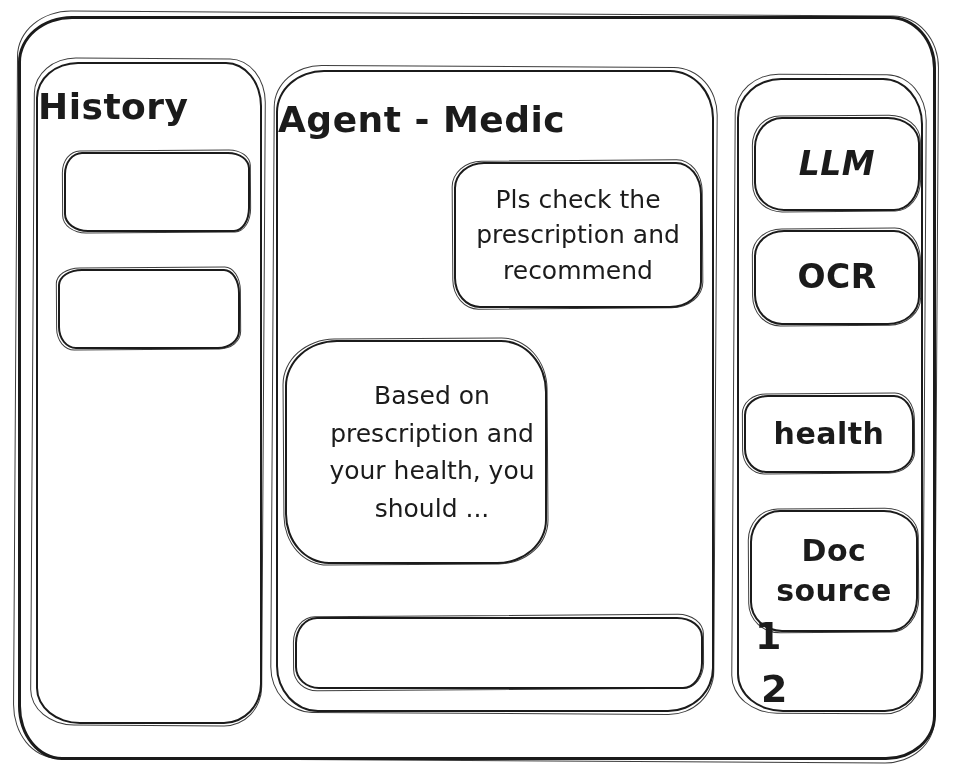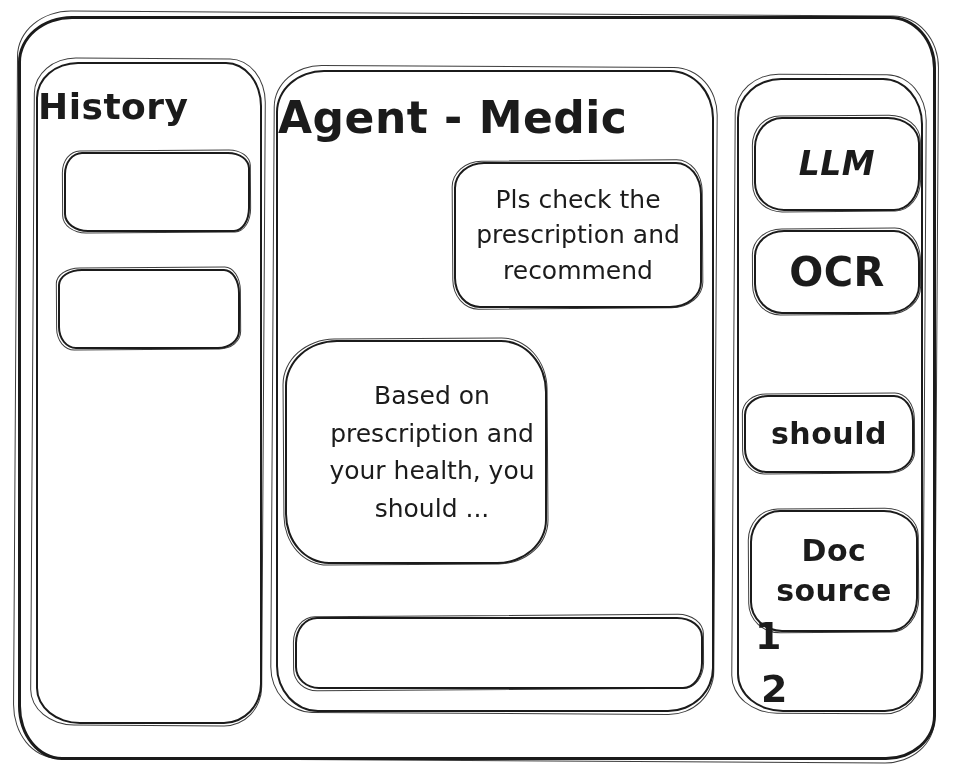--- a/index.html
+++ b/index.html
@@ -62,21 +62,21 @@
   }
   .history-item.item-1{ top:88px; }
   .history-item.item-2{ left:20px;top:205px;width:182px;
     border-radius:24px 16px 22px 18px / 16px 24px 18px 22px; }
 
   
   .center-panel{
     left:276px;top:70px;width:438px;height:642px;
     border-radius:48px 44px 46px 42px / 42px 48px 44px 46px;
   }
-  .center-panel .panel-title{ top:20px; font-size:44px; }
+  .center-panel .panel-title{ top:27px; font-size:36px; }
   .bubble{
     display:flex;align-items:center;justify-content:center;
     text-align:center;
     font-weight:400;
     padding:10px 8px;
   }
   .user-bubble{
     left:176px;top:90px;width:248px;height:146px;
     border-radius:30px 26px 32px 26px / 26px 32px 26px 30px;
     font-size:25px;line-height:1.42;
@@ -109,23 +109,23 @@
     appearance:none;-webkit-appearance:none;
     font-family:inherit;font-weight:700;color:var(--ink);
     cursor:pointer;
     letter-spacing:.5px;
     line-height:1.35;
     padding:4px;
   }
   .btn-llm{ left:15px;top:37px;width:166px;height:94px;
     border-radius:28px 32px 26px 30px / 30px 26px 32px 28px;
     font-size:33px; font-style:italic; }
-  .btn-ocr{ left:15px;top:150px;width:166px;height:84px;
+  .btn-ocr{ left:15px;top:150px;width:166px;height:95px;
     border-radius:30px 26px 32px 28px / 26px 32px 28px 30px;
-    font-size:40px; }
+    font-size:33px; }
   .btn-params{ left:5px;top:315px;width:170px;height:78px;
     border-radius:24px 20px 26px 22px / 20px 26px 22px 24px;
     font-size:30px; }
   .btn-doc{ left:11px;top:430px;width:168px;height:122px;
     border-radius:30px 34px 28px 32px / 32px 28px 34px 30px;
     font-size:30px; }
   .doc-item{
     position:absolute;
     font-size:38px;font-weight:700;
     cursor:pointer;
@@ -163,20 +163,20 @@
     </div>
 
     <div class="sk echo-tight chat-input-box">
       <input type="text" value="" style="">
     </div>
   </main>
 
   <aside class="sk right-panel">
     <button class="sk echo-tight tool-btn btn-llm">LLM</button>
     <button class="sk echo-tight tool-btn btn-ocr">OCR</button>
-    <button class="sk echo-tight tool-btn btn-params">should</button>
+    <button class="sk echo-tight tool-btn btn-params">health</button>
     <button class="sk echo-tight tool-btn btn-doc">Doc source</button>
 
     <div class="doc-item one">1</div>
     <div class="doc-item two">2</div>
   </aside>
 
 </div>
 
 </body></html>

